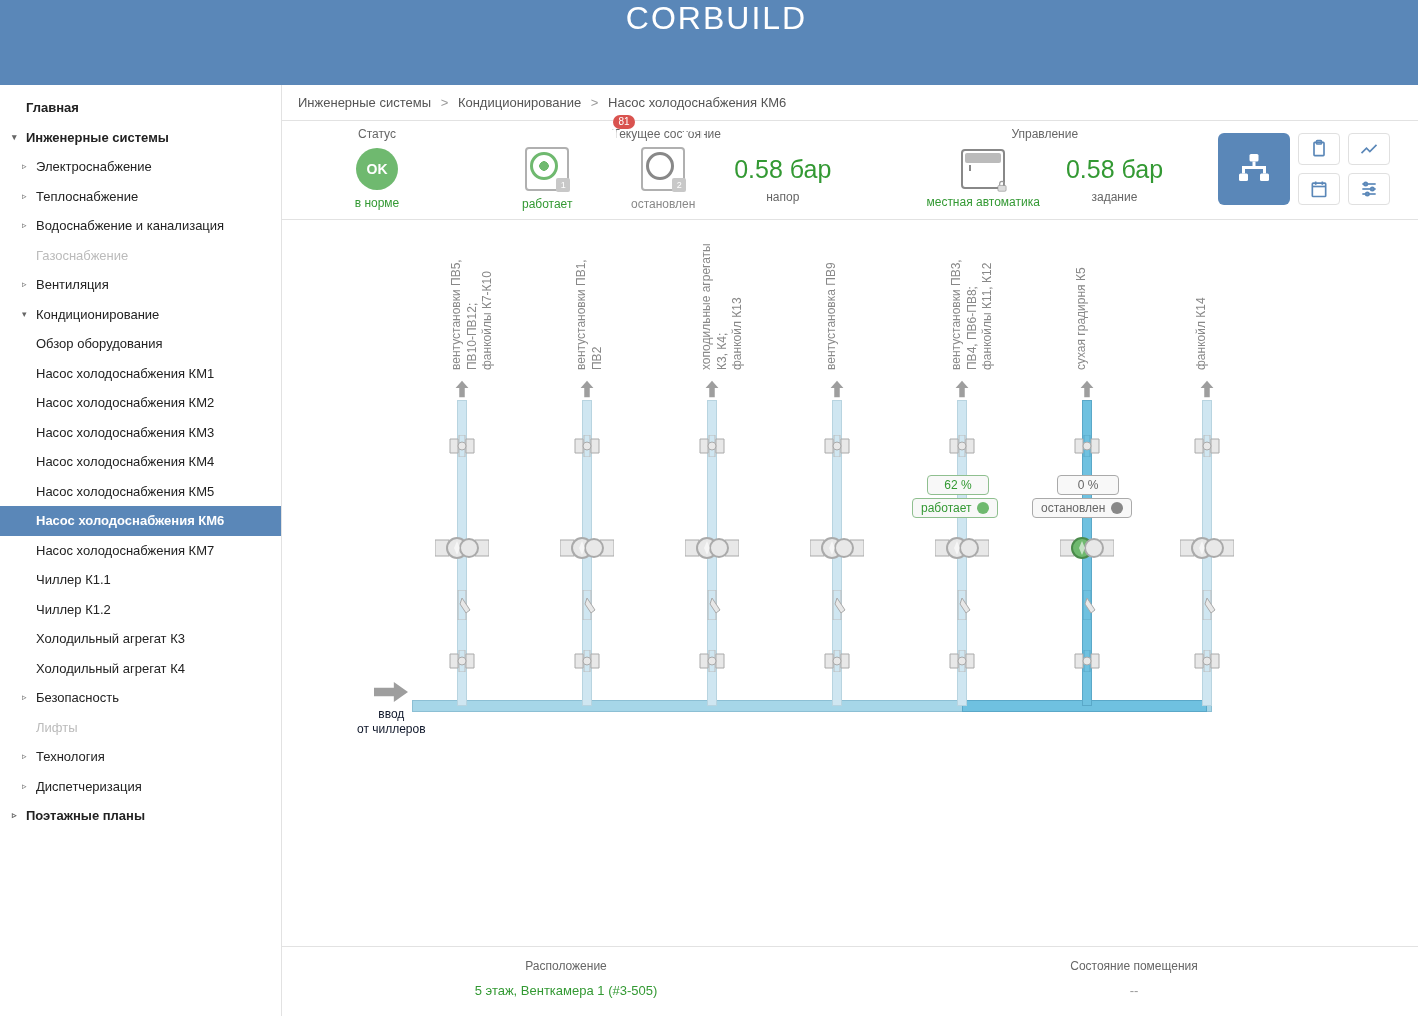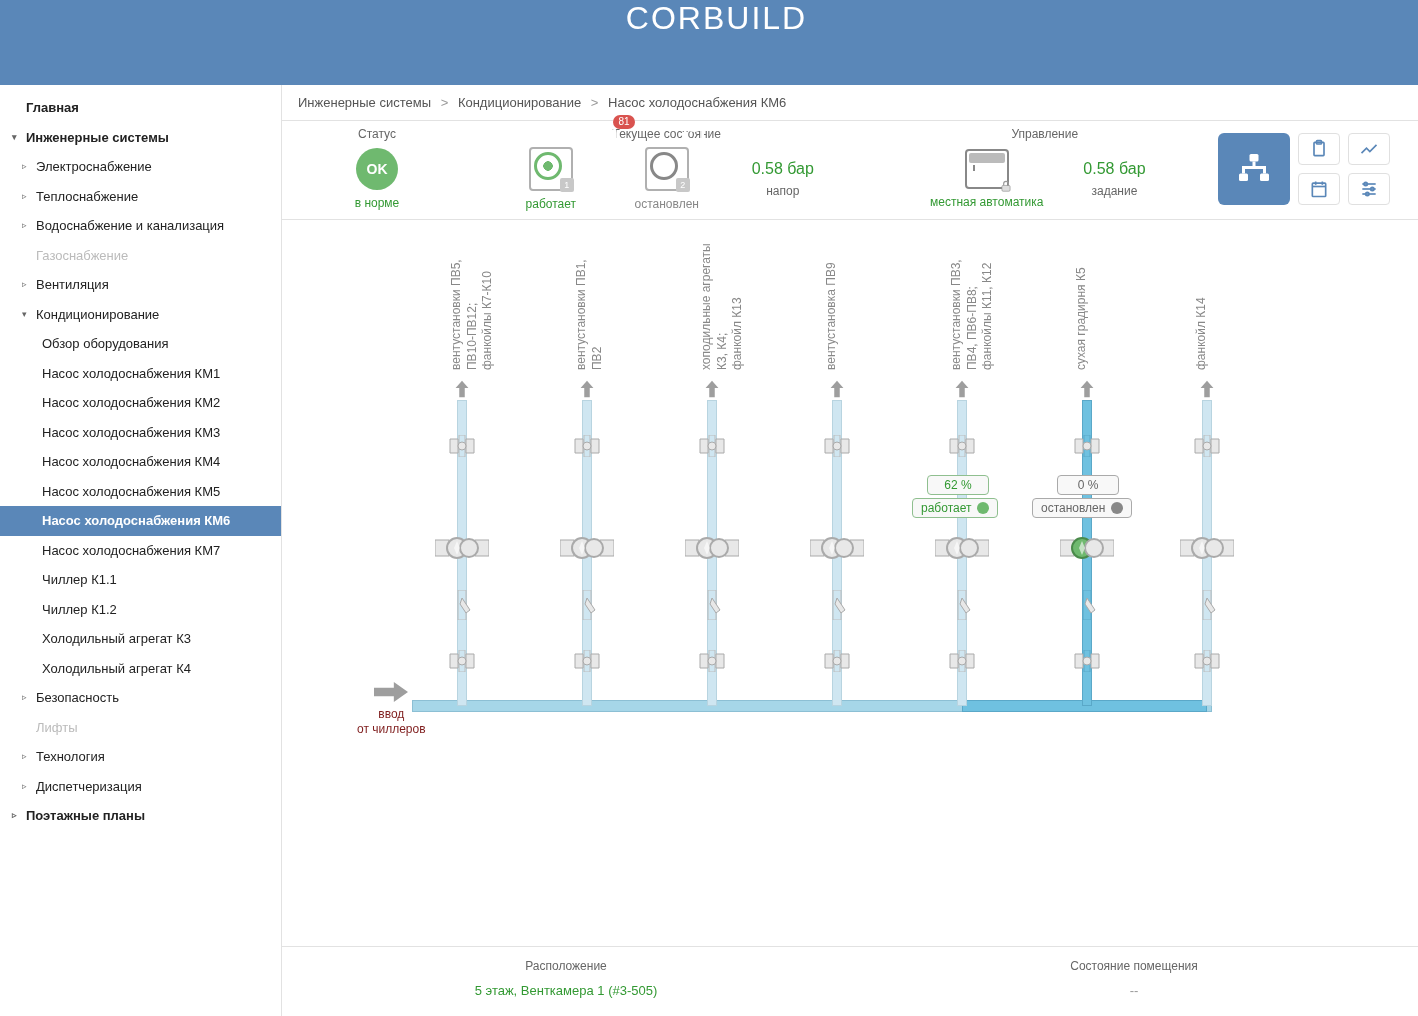--- a/index.html
+++ b/index.html
@@ -38,37 +38,37 @@
   .sidebar{width:282px;border-right:1px solid var(--border);overflow-y:auto;padding:8px 0;}
   .main{flex:1;display:flex;flex-direction:column;min-width:0;}
 
   
   .tree-item{display:flex;align-items:center;padding:5px 8px 5px 12px;cursor:pointer;color:#222;line-height:1.5;}
   .tree-item.active{background:var(--side-active);color:#fff;font-weight:600;}
   .tree-item.disabled{color:#bbb;cursor:default;}
   .tree-item.bold{font-weight:600;}
   .caret{width:10px;display:inline-block;margin-right:4px;font-size:9px;color:#666;}
   .tree-item.active .caret{color:#fff;}
-  .lvl1{padding-left:12px;} .lvl2{padding-left:22px;} .lvl3{padding-left:28px;align-items:flex-end;}
+  .lvl1{padding-left:12px;} .lvl2{padding-left:22px;} .lvl3{padding-left:22px;align-items:flex-end;}
 
   
   .crumb{padding:10px 16px;border-bottom:1px solid var(--border);color:#555;}
   .crumb .sep{margin:0 6px;color:#999;}
 
   
   .summary{display:flex;align-items:stretch;padding:6px 10px 8px 10px;border-bottom:1px solid var(--border);}
   .section{display:flex;flex-direction:column;align-items:center;}
   .sec-header{font-size:12px;color:#666;text-align:center;padding-bottom:6px;}
   .sec-body{display:flex;gap:26px;align-items:center;justify-content:center;flex:1;}
   .sec-status{width:170px;}
   .sec-state{flex:1.3;}
   .sec-ctrl{flex:1.1;}
   .sec-tools{width:190px;display:flex;align-items:center;gap:8px;}
   .stat-cell{display:flex;flex-direction:column;align-items:center;gap:6px;min-width:90px;}
-  .stat-cell .val-big{font-size:16px;color:var(--green);font-weight:500;}
+  .stat-cell .val-big{font-size:25px;color:var(--green);font-weight:500;}
   .stat-cell .lbl{font-size:12px;color:#666;}
   .stat-cell .lbl.green{color:var(--green);}
   .circle-ok{width:42px;height:42px;border-radius:50%;background:#6fb96f;display:flex;align-items:center;justify-content:center;color:#fff;font-weight:700;font-size:14px;}
   .pump-ico{width:44px;height:44px;position:relative;}
   .pump-ico .frame{position:absolute;inset:0;border:2px solid #b0b0b0;border-radius:4px;}
   .pump-ico .dial{position:absolute;top:5px;left:5px;width:28px;height:28px;border-radius:50%;border:3px solid #888;}
   .pump-ico.running .dial{border-color:#6fb96f;background:radial-gradient(circle,#6fb96f 30%,transparent 31%);}
   .pump-ico .tag{position:absolute;bottom:-1px;right:-1px;width:14px;height:14px;background:#c8c8c8;color:#fff;font-size:9px;display:flex;align-items:center;justify-content:center;border-radius:2px;}
   .ctrl-panel{width:44px;height:40px;position:relative;}
   .ctrl-panel .box{position:absolute;inset:0;border:2px solid #888;border-radius:4px;background:repeating-linear-gradient(90deg,#888 0 2px,transparent 2px 6px);background-size:6px 6px;background-position:6px 14px;background-repeat:no-repeat;}
@@ -97,21 +97,21 @@
   .pump.on .rot{fill:#6fb96f;stroke:#4a8a4a;}
   .yvalve{position:absolute;width:20px;height:30px;}
   .yvalve svg{width:100%;height:100%;}
   .chip{position:absolute;display:flex;align-items:center;gap:6px;border:1px solid #aaa;border-radius:4px;padding:2px 8px;font-size:12px;background:#f8f8f8;}
   .chip .dot{width:12px;height:12px;border-radius:50%;}
   .chip.green{color:var(--green);border-color:#8fbf8f;}
   .chip.green .dot{background:#6fb96f;}
   .chip.grey{color:#666;}
   .chip.grey .dot{background:#888;}
   .chip.val{justify-content:center;min-width:62px;}
-  .inlet{position:absolute;text-align:center;color:#7f1d1d;font-size:12px;line-height:1.3;}
+  .inlet{position:absolute;text-align:center;color:#0f172a;font-size:12px;line-height:1.3;}
   .inlet svg{width:34px;height:20px;fill:#9e9e9e;}
 
   
   .footer{display:flex;border-top:1px solid var(--border);padding:12px 0 18px 0;}
   .fcol{flex:1;text-align:center;}
   .fcol .ft-title{font-size:12px;color:#666;margin-bottom:10px;}
   .fcol .ft-val{font-size:13px;color:var(--green);}
   .fcol .ft-val.grey{color:#999;}
 </style>
 </head>

